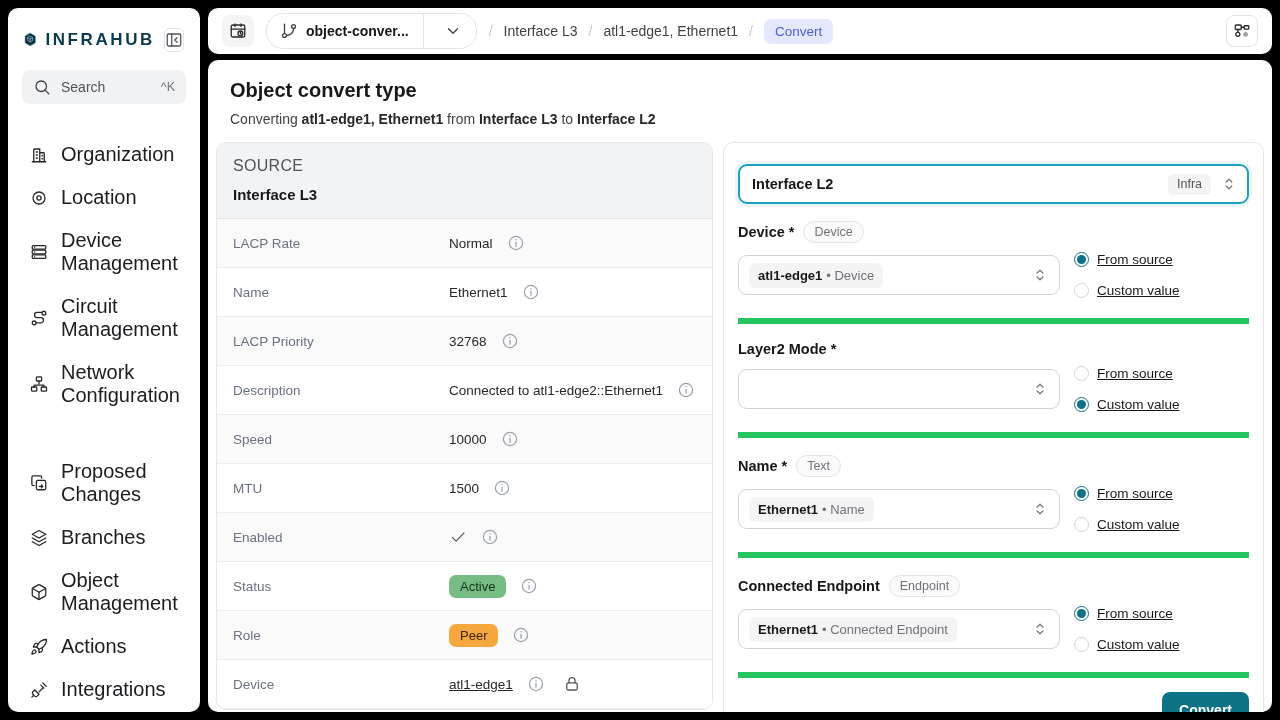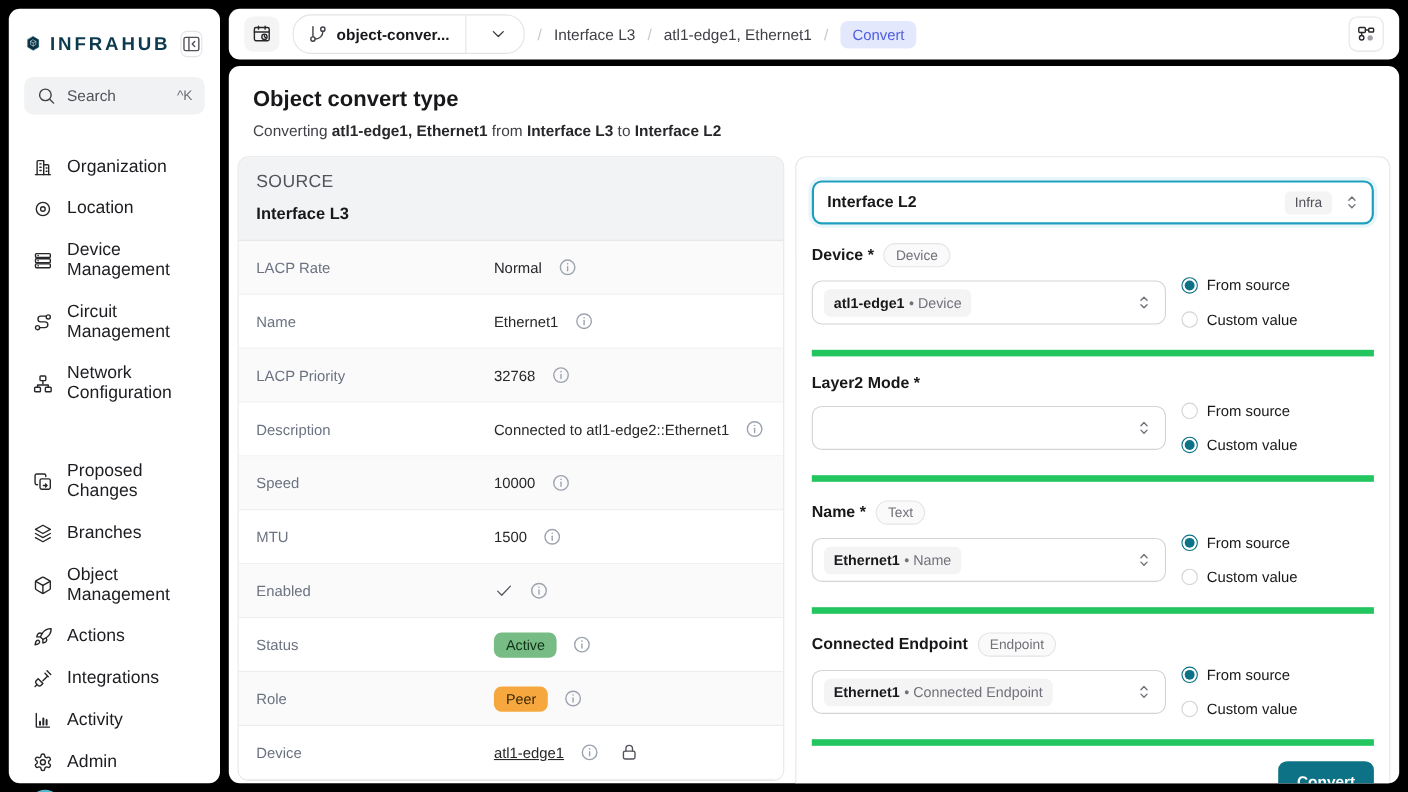--- a/index.html
+++ b/index.html
@@ -20,21 +20,21 @@
   .sidebar { width: 192px; background: #fff; border-radius: 10px; padding: 14px 14px 12px; display: flex; flex-direction: column; flex-shrink: 0; }
   .logo-row { display: flex; align-items: center; gap: 9px; padding: 2px 2px 0; }
   .brand { font-size: 17px; font-weight: 700; letter-spacing: 2.6px; color: #0e3a4e; }
   .collapse-btn { margin-left: auto; width: 24px; height: 24px; border: 1px solid #e4e4e7; border-radius: 6px; display: flex; align-items: center; justify-content: center; color: #52525b; background: #fff; cursor: pointer; }
   .search { margin-top: 15px; height: 36px; background: #f1f2f4; border-radius: 8px; display: flex; align-items: center; gap: 10px; padding: 8px 11px; color: #52525b; font-size: 14px; cursor: pointer; }
   .search .mag { color: #3f3f46; }
   .shortcut { margin-left: auto; color: #71717a; font-size: 12.5px; }
   .side-divider { height: 1px; background: #e9eaec; margin: 17px 0 4px; }
   .nav { margin-top: 8px; }
   .nav.second { margin-top: 33px; }
-  .nav-item { display: flex; align-items: center; gap: 13px; padding: 10px 8px; border-radius: 8px; font-size: 16px; color: #1c1c21; cursor: pointer; }
+  .nav-item { display: flex; align-items: center; gap: 13px; padding: 10px 8px; border-radius: 8px; font-size: 20px; color: #1c1c21; cursor: pointer; }
   .nav-item .nicon { color: #27272a; flex-shrink: 0; }
   .user-row { margin-top: auto; display: flex; align-items: center; gap: 11px; padding: 6px 4px 4px; }
   .avatar { width: 30px; height: 30px; border-radius: 50%; background: var(--c-accent-light, #54b8ce); color: #fff; display: flex; align-items: center; justify-content: center; font-size: 13.5px; font-weight: 700; }
   .user-name { font-weight: 700; font-size: 14px; color: #27272a; }
   .kebab-btn { margin-left: auto; color: #3f3f46; width: 24px; height: 24px; display: flex; align-items: center; justify-content: center; cursor: pointer; background: none; border: none; }
 
   
   .right-col { flex: 1; display: flex; flex-direction: column; gap: 6px; min-width: 0; }
   .topbar { height: 46px; background: #fff; border-radius: 10px; display: flex; align-items: center; gap: 12px; padding: 0 14px; flex-shrink: 0; }
   .icon-btn-gray { width: 32px; height: 32px; background: #f4f4f5; border-radius: 8px; display: flex; align-items: center; justify-content: center; color: #27272a; border: none; cursor: pointer; flex-shrink: 0; }
@@ -86,21 +86,21 @@
   .f-label-row { display: flex; align-items: center; gap: 9px; margin-bottom: 9px; }
   .f-label { font-size: 14.5px; font-weight: 700; color: #18181b; }
   .f-kind { border: 1px solid #e4e4e7; background: #fafafa; color: #71717a; border-radius: 999px; padding: 3px 10px; font-size: 12.5px; }
   .f-row { display: flex; gap: 14px; align-items: center; }
   .f-select { flex: 1; max-width: 322px; height: 40px; border: 1px solid #d4d4d8; border-radius: 9px; display: flex; align-items: center; padding: 0 10px; cursor: pointer; background: #fff; }
   .f-select .updown { margin-left: auto; }
   .f-pill { background: #f4f4f5; border-radius: 6px; padding: 5px 9px; font-size: 13px; color: #18181b; white-space: nowrap; }
   .f-pill b { font-weight: 700; }
   .f-pill .sfx { color: #71717a; margin-left: 4px; }
   .f-pill .sfx::before { content: "• "; }
-  .radios { width: 128px; display: flex; flex-direction: column; justify-content: center; gap: 16px; flex-shrink: 0; }
+  .radios { width: 128px; display: flex; flex-direction: column; justify-content: center; gap: 16px; flex-shrink: 0; text-decoration: underline; }
   .radio-row { display: flex; align-items: center; gap: 8px; font-size: 13.5px; color: #18181b; cursor: pointer; }
   .radio { width: 15px; height: 15px; border-radius: 50%; border: 1.5px solid #d4d4d8; background: #fff; position: relative; flex-shrink: 0; }
   .radio.checked { border-color: var(--c-accent, #0d7285); }
   .radio.checked::after { content: ""; position: absolute; inset: 2px; border-radius: 50%; background: var(--c-accent, #0d7285); }
   .dst-footer { display: flex; justify-content: flex-end; padding-top: 14px; }
   .convert-btn { background: var(--c-accent, #0d7285); color: #fff; font-size: 14px; font-weight: 700; padding: 10px 17px; border-radius: 8px; border: none; cursor: pointer; font-family: inherit; }
 </style>
 </head>
 <body>
 

